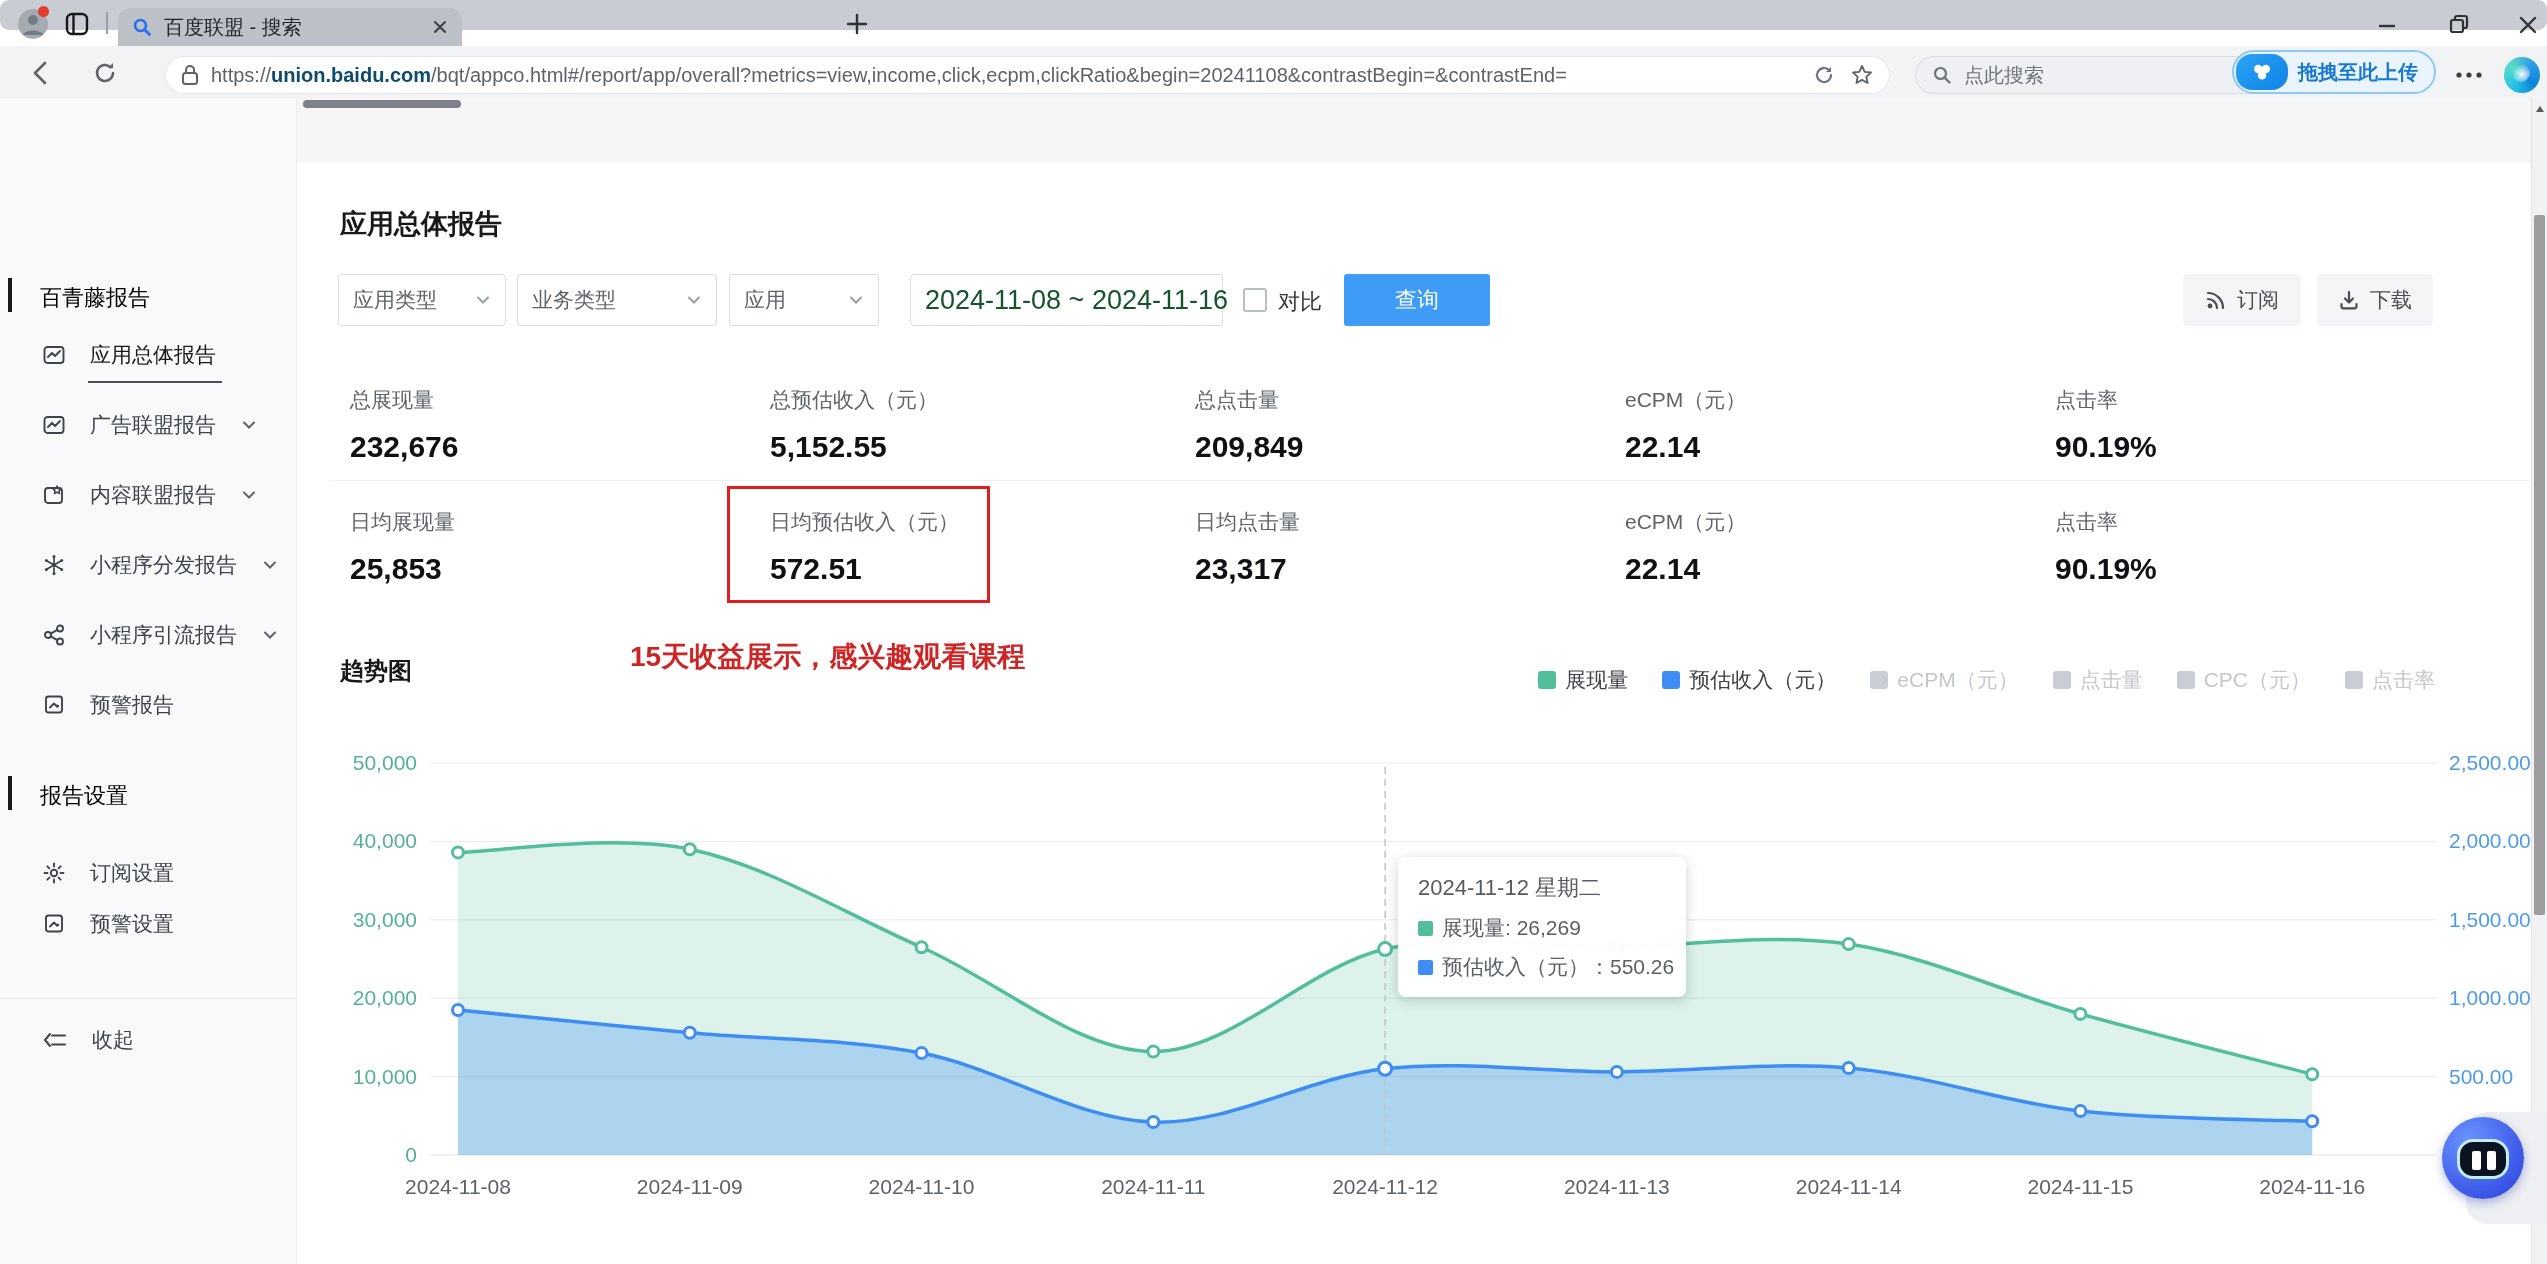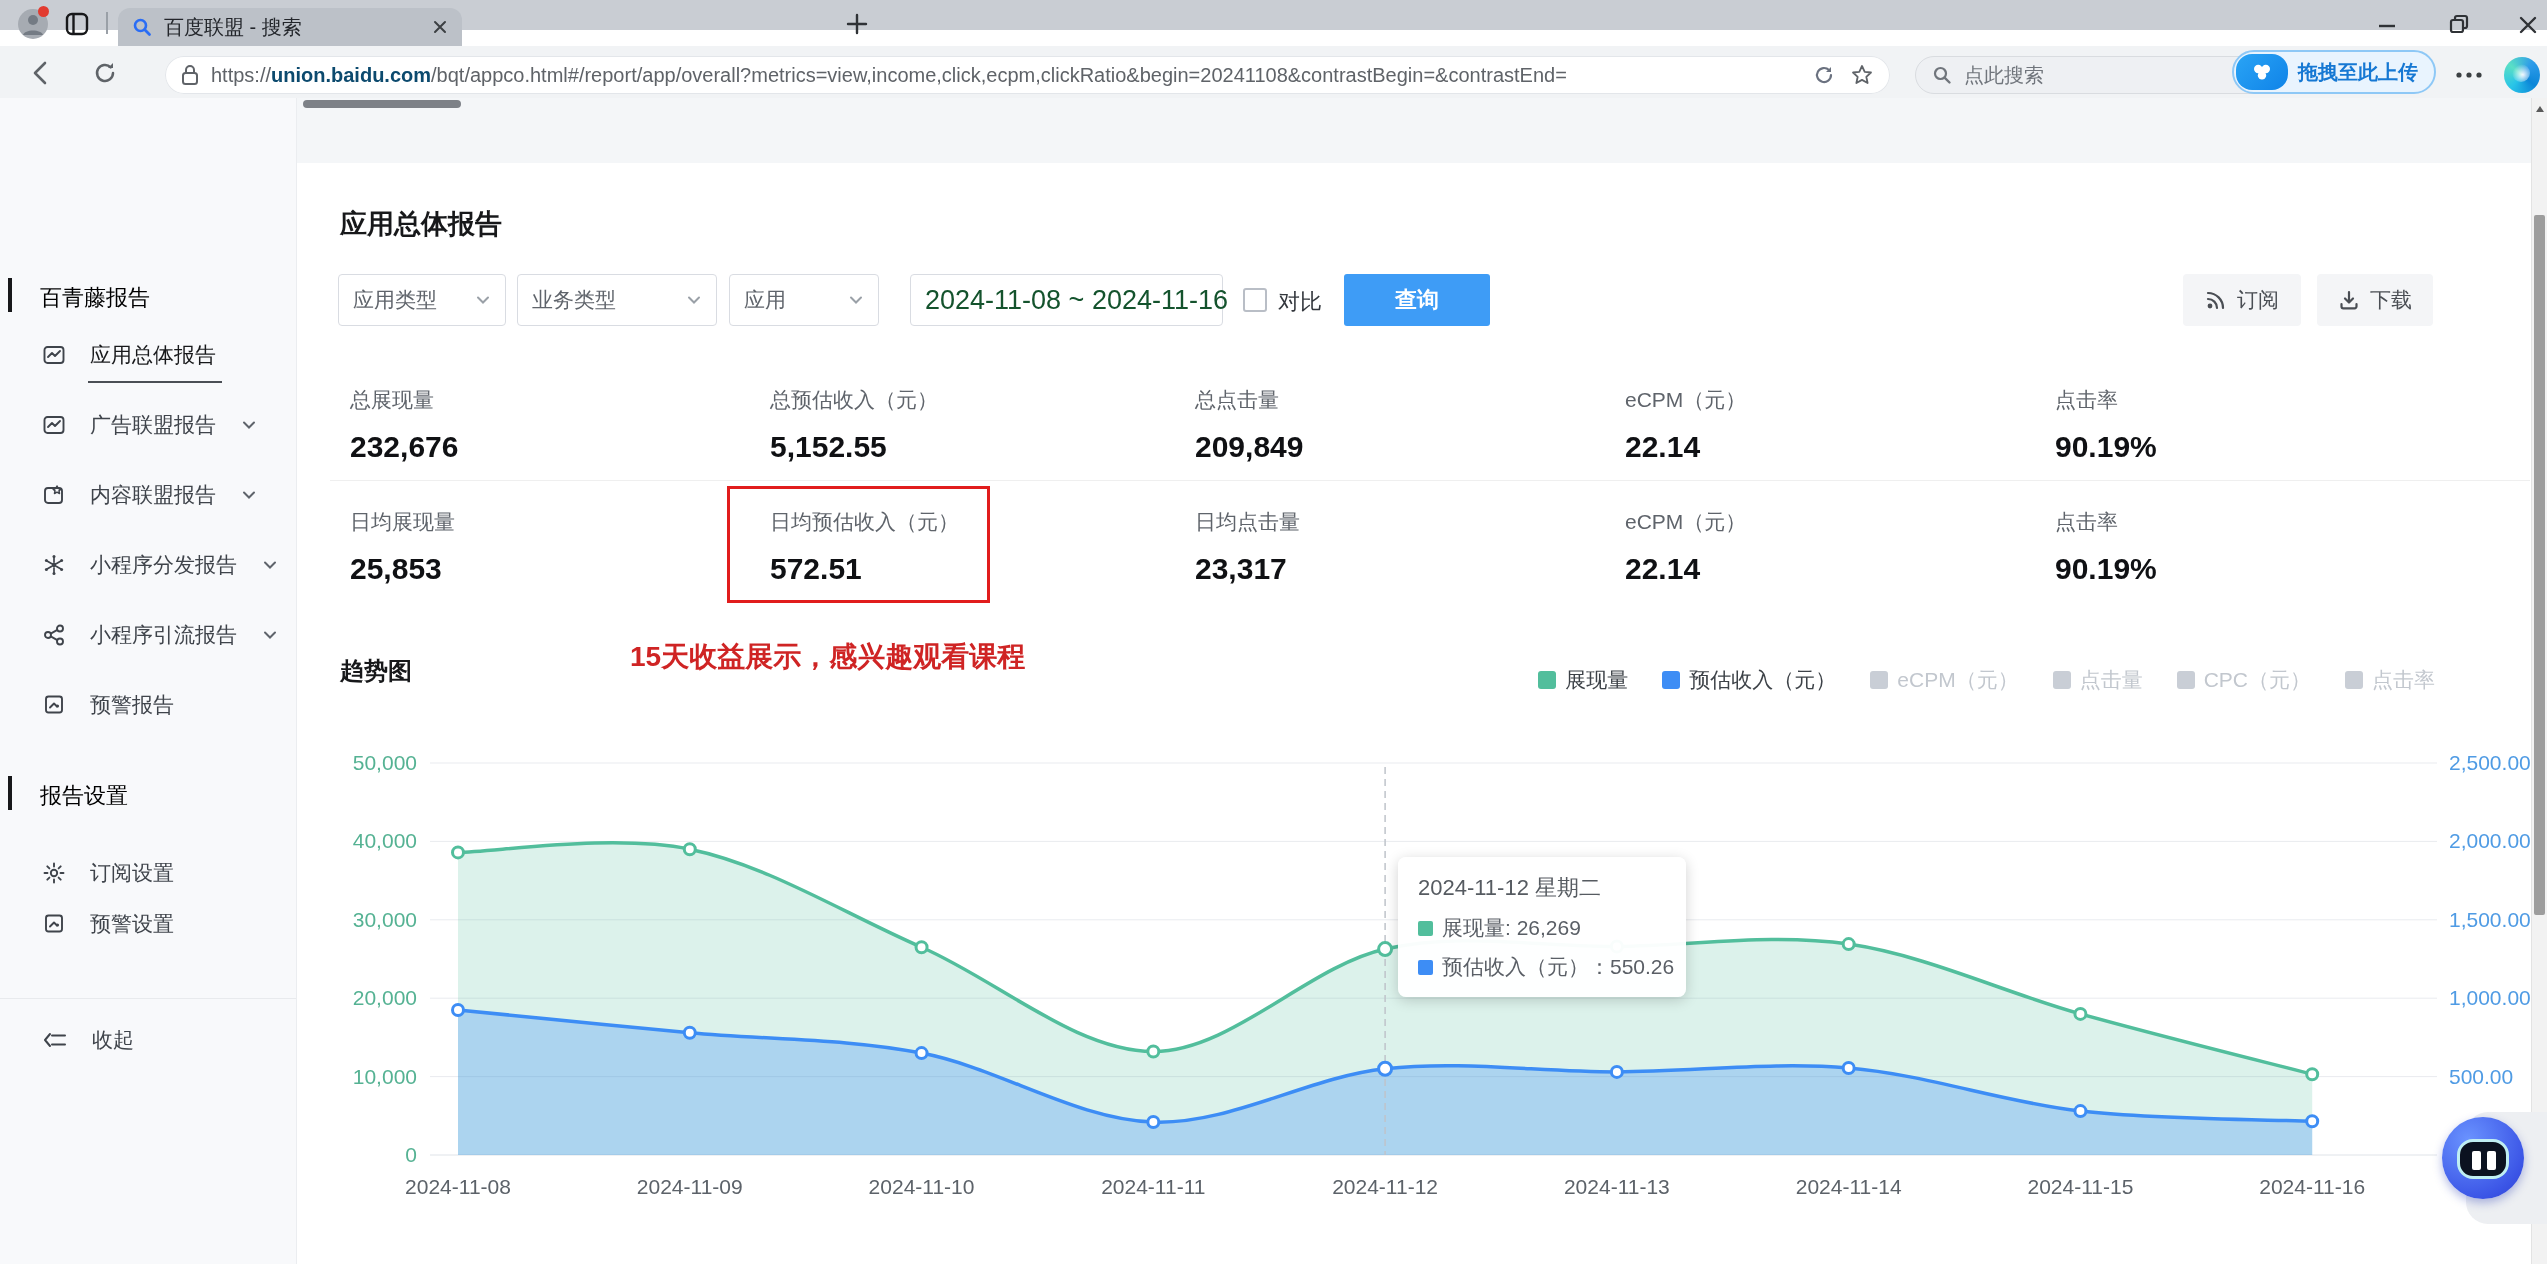--- a/index.html
+++ b/index.html
@@ -1,21 +1,21 @@
 <!DOCTYPE html>
 <html><head>
 <meta charset="utf-8">
 <style>
   html,body{margin:0;padding:0;}
   body{width:2547px;height:1264px;position:relative;overflow:hidden;background:#fff;
        font-family:"Liberation Sans","DejaVu Sans",sans-serif;color:#333;}
   .abs{position:absolute;}
   svg{display:block;}
   
-  .tabstrip{left:0;top:0;width:2547px;height:30px;background:#c9cdd3;}
+  .tabstrip{left:0;top:0;width:2547px;height:30px;background:#c9cdd3;border-radius:9px;}
   .tab{top:8px;height:38px;border-radius:12px 12px 0 0;display:flex;align-items:center;padding:0 14px;box-sizing:border-box;}
   .tab.inactive{background:#bcc1c8;}
   .tab.active{background:#f4f5f7;}
   .tab-title{font-size:20px;color:#23262b;margin-left:12px;white-space:nowrap;overflow:hidden;flex:1;}
   .tab-close{margin-left:10px;color:#3c4043;flex:0 0 auto;}
   .toolbar{left:0;top:46px;width:2547px;height:52px;background:#f1f3f5;border-bottom:1px solid #d7dade;}
   .urlbar{left:165px;top:56px;width:1725px;height:38px;background:#fff;border-radius:19px;display:flex;align-items:center;padding:0 16px;box-sizing:border-box;box-shadow:0 0 0 1px #e3e6ea inset;}
   .url-text{font-size:20px;color:#5f6368;white-space:nowrap;overflow:hidden;flex:1;margin-left:12px;}
   .url-text b{color:#0c4a6e;font-weight:bold;}
   .searchbox{left:1915px;top:56px;width:470px;height:38px;background:#eef0f3;border:1px solid #d9dce0;border-radius:19px;display:flex;align-items:center;padding:0 16px;box-sizing:border-box;}
@@ -334,21 +334,21 @@
       <rect x="2.5" y="4" width="17" height="15.5" rx="2" fill="none" stroke="#8a9099" stroke-width="1.8"></rect>
       <line x1="2.5" y1="9" x2="19.5" y2="9" stroke="#8a9099" stroke-width="1.8"></line>
       <line x1="7" y1="2" x2="7" y2="6" stroke="#8a9099" stroke-width="1.8" stroke-linecap="round"></line>
       <line x1="15" y1="2" x2="15" y2="6" stroke="#8a9099" stroke-width="1.8" stroke-linecap="round"></line>
       <line x1="6" y1="13" x2="16" y2="13" stroke="#8a9099" stroke-width="1.6"></line>
       <line x1="6" y1="16.5" x2="12" y2="16.5" stroke="#8a9099" stroke-width="1.6"></line>
     </svg>
 </div>
 <div class="abs chk" style="left:1243px;top:288px;"></div>
 <div class="abs chk-label" style="left:1278px;top:287px;">对比</div>
-<div class="abs btn-query" style="left:1344px;top:274px;width:146px;height:52px;font-weight:bold;">查询</div>
+<div class="abs btn-query" style="left:1344px;top:274px;width:146px;height:52px;">查询</div>
 
 <div class="abs btn-lite" style="left:2183px;top:274px;width:118px;height:52px;">
   <svg width="22" height="22" viewBox="0 0 22 22">
       <circle cx="5" cy="17" r="2.4" fill="#4a4e54"></circle>
       <path d="M3 10a9 9 0 019 9M3 4a15 15 0 0115 15" fill="none" stroke="#4a4e54" stroke-width="2.2" stroke-linecap="round"></path>
     </svg>
   <span>订阅</span>
 </div>
 <div class="abs btn-lite" style="left:2317px;top:274px;width:116px;height:52px;">
   <svg width="22" height="22" viewBox="0 0 22 22">

